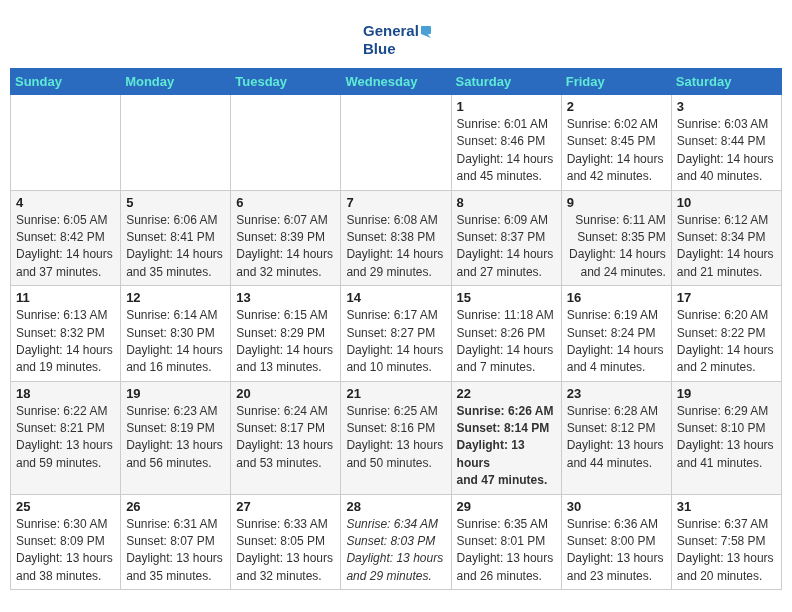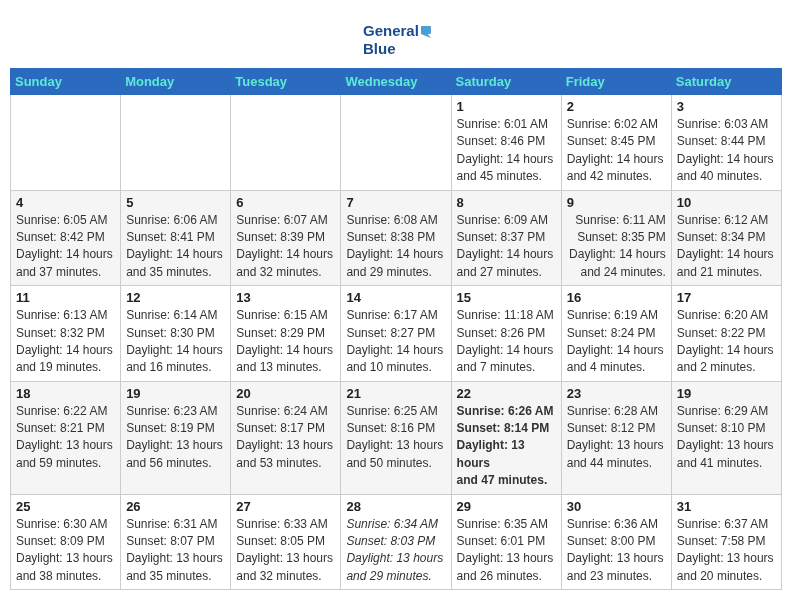--- a/index.html
+++ b/index.html
@@ -315,21 +315,21 @@
           <td>
             <span class="day-num">28</span>
             <div class="day-info" style="white-space: pre-line; font-style: italic;">Sunrise: 6:34 AM
 Sunset: 8:03 PM
 Daylight: 13 hours
 and 29 minutes.</div>
           </td>
           <td>
             <span class="day-num">29</span>
             <div class="day-info" style="white-space: pre-line;">Sunrise: 6:35 AM
-Sunset: 6:01 PM
+Sunset: 8:01 PM
 Daylight: 13 hours
 and 26 minutes.</div>
           </td>
           <td>
             <span class="day-num">30</span>
             <div class="day-info" style="white-space: pre-line;">Sunrise: 6:36 AM
 Sunset: 8:00 PM
 Daylight: 13 hours
 and 23 minutes.</div>
           </td>

